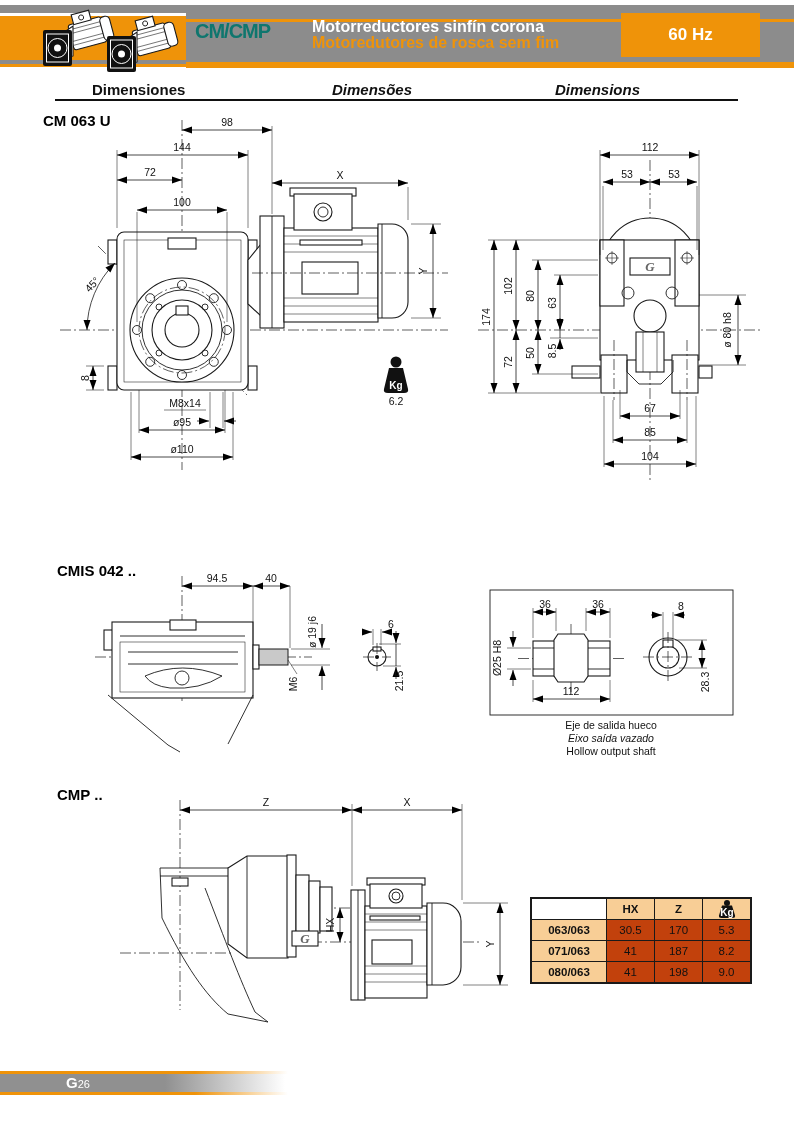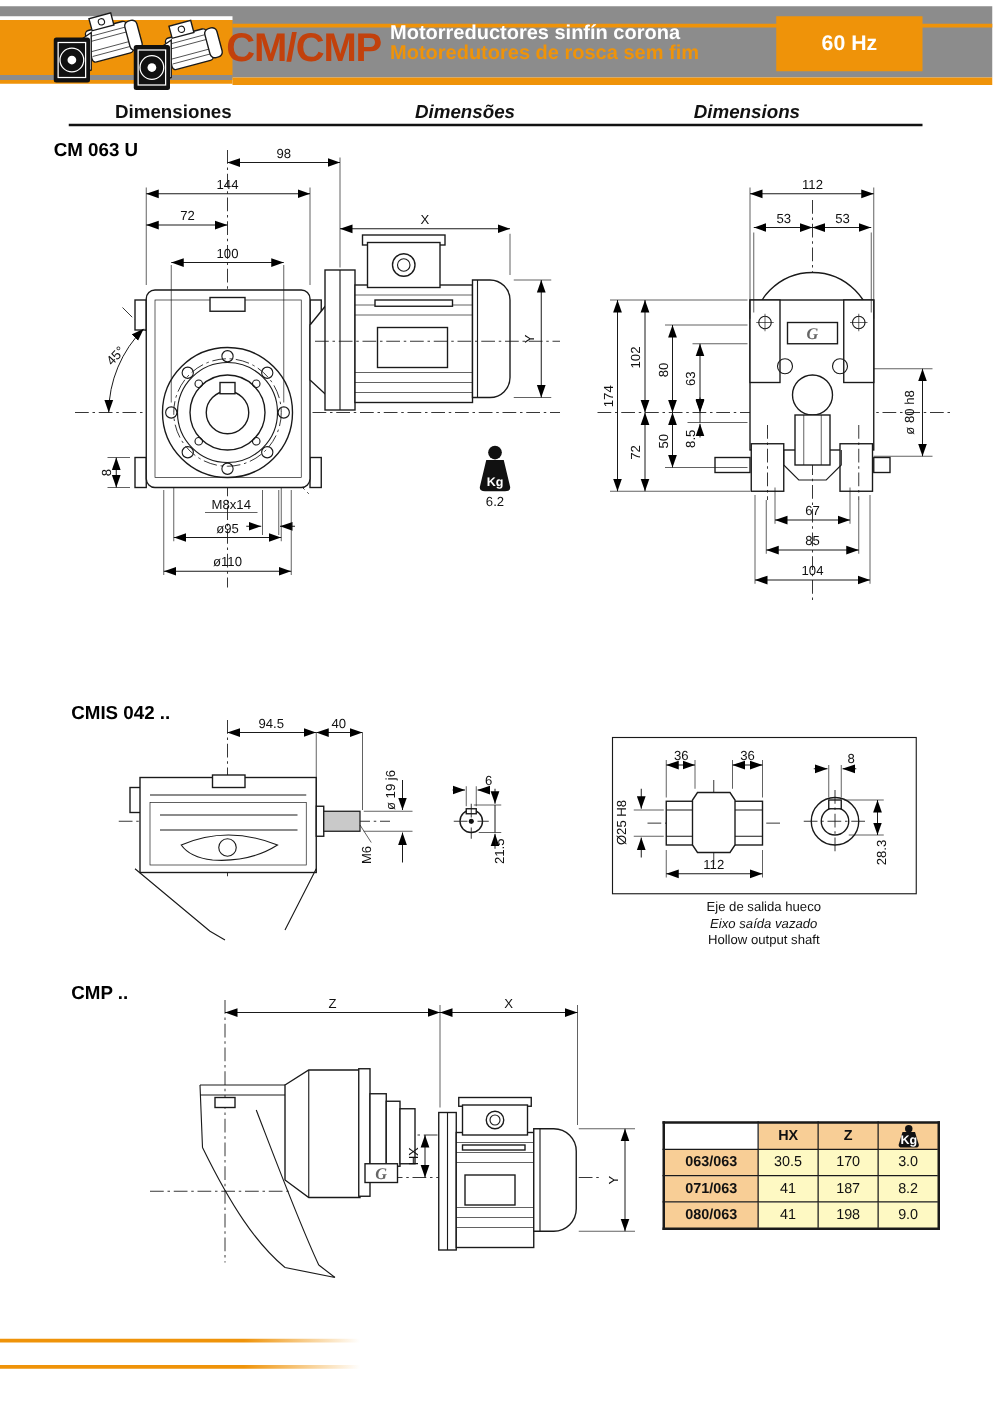--- a/index.html
+++ b/index.html
@@ -5,24 +5,24 @@
   html,body{margin:0;padding:0;background:#fff;}
   body{width:794px;height:1123px;position:relative;font-family:"Liberation Sans",sans-serif;color:#111;overflow:hidden;}
   .abs{position:absolute;}
   
   .hdr-gray{left:0;top:5px;width:794px;height:57px;background:#8C8C8C;}
   .hdr-orange-left{left:0;top:16px;width:186px;height:51px;background:#EF9309;}
   .hdr-gap-left{left:0;top:13px;width:186px;height:3px;background:#fff;}
   .hdr-graybar-left{left:0;top:60px;width:186px;height:4px;background:#8C8C8C;}
   .hdr-line-right{left:186px;top:19px;width:608px;height:3px;background:#EF9309;}
   .hdr-strip-right{left:186px;top:62px;width:608px;height:6px;background:#EF9309;}
-  .brand{left:181px;top:20px;font-size:32px;font-weight:bold;color:#c2410c;letter-spacing:-1px;}
+  .brand{left:195px;top:20px;font-size:20px;font-weight:bold;color:#0f766e;letter-spacing:-1px;}
   .subtitle{left:312px;top:19px;line-height:15.5px;font-size:16px;font-weight:bold;white-space:nowrap;}
   .sub-es{color:#fff;} .sub-pt{color:#EF9309;} .sub-en{color:#fff;}
-  .badge{left:621px;top:13px;width:117px;height:44px;background:#EF9309;color:#fff;
+  .badge{left:621px;top:13px;width:139px;height:44px;background:#EF9309;color:#fff;
          font-size:17px;font-weight:bold;text-align:center;line-height:44px;}
   .colhead{top:81px;font-size:15px;font-weight:bold;text-align:left;width:140px;}
   .col-es{left:92px;} .col-pt{left:332px;font-style:italic;} .col-en{left:555px;font-style:italic;}
   .rule{left:55px;top:99px;width:683px;height:2px;background:#111;}
   
   .sect{font-size:15px;font-weight:bold;color:#000;}
   
   svg{position:absolute;}
   .o{fill:#fff;stroke:#1a1a1a;stroke-width:1.1;}
   .o2{fill:none;stroke:#1a1a1a;stroke-width:0.9;}
@@ -33,21 +33,21 @@
   .blk{fill:#111;stroke:none;}
   text.d{font:10.5px "Liberation Sans",sans-serif;fill:#111;}
   text.it{font-style:italic;}
   text.glogo{font:italic bold 13px "Liberation Serif",serif;fill:#666;}
   text.kgw{font:bold 10px "Liberation Sans",sans-serif;fill:#fff;}
   
   .cmp-table{left:530px;top:897px;border-collapse:collapse;font-size:11.5px;}
   .cmp-table td{border:1.4px solid #1a1a1a;text-align:center;height:20px;padding:0;}
   .cmp-table{border:2.2px solid #1a1a1a;}
   .c-model{width:74px;background:#F8CE96;font-weight:bold;}
-  .c-data{width:47px;background:#fef9c3;margin-top:24px;}
+  .c-data{width:47px;background:#c2410c;margin-top:24px;}
   .c-head{width:47px;background:#F8CE96;font-weight:bold;}
   .c-blank{width:74px;background:#fff;}
   
   .footer{left:0;top:1071px;width:300px;height:26px;}
   .f-line{position:absolute;left:0;width:100%;height:3px;
           background:linear-gradient(to right,#EF9309 65%,rgba(239,147,9,0) 96%);}
   .f-band{position:absolute;left:0;top:3px;width:100%;height:18px;
           background:linear-gradient(to right,#909090 55%,rgba(144,144,144,0) 95%);
           color:#fff;line-height:18px;padding-left:66px;box-sizing:border-box;}
   .f-g{font-weight:bold;font-size:15px;} .f-n{font-size:11px;}
@@ -445,33 +445,36 @@
         <circle class="blk" cx="12" cy="3" r="3"></circle>
         <path class="blk" d="M7,5.5 L17,5.5 L20,15.5 Q20.5,18 17.5,18 L6.5,18 Q3.5,18 4,15.5 Z"></path>
         <text class="kgw" x="12" y="15.5" text-anchor="middle">Kg</text>
       </svg>
     </td>
   </tr>
   <tr>
     <td class="c-model">063/063</td>
     <td class="c-data">30.5</td>
     <td class="c-data">170</td>
-    <td class="c-data">3.0</td>
+    <td class="c-data">5.3</td>
   </tr>
   <tr>
     <td class="c-model">071/063</td>
     <td class="c-data">41</td>
     <td class="c-data">187</td>
     <td class="c-data">8.2</td>
   </tr>
   <tr>
     <td class="c-model">080/063</td>
     <td class="c-data">41</td>
     <td class="c-data">198</td>
     <td class="c-data">9.0</td>
   </tr>
 </tbody>
   </table>
 
 <div class="abs footer">
   <div class="f-line" style="top:0"></div>
+  <div class="f-band">
+    <span class="f-g">G</span><span class="f-n">26</span>
+  </div>
   <div class="f-line" style="top:21px"></div>
 </div>
 
 </body></html>

